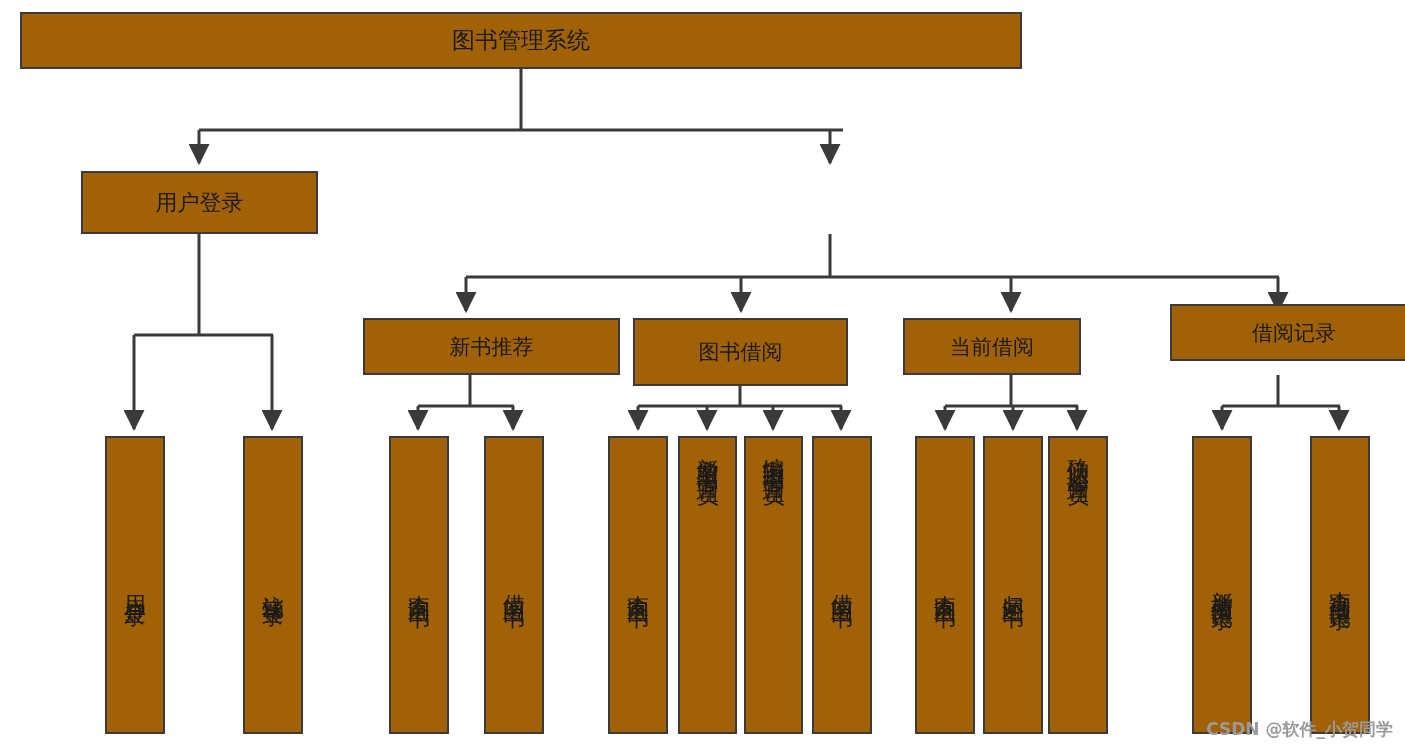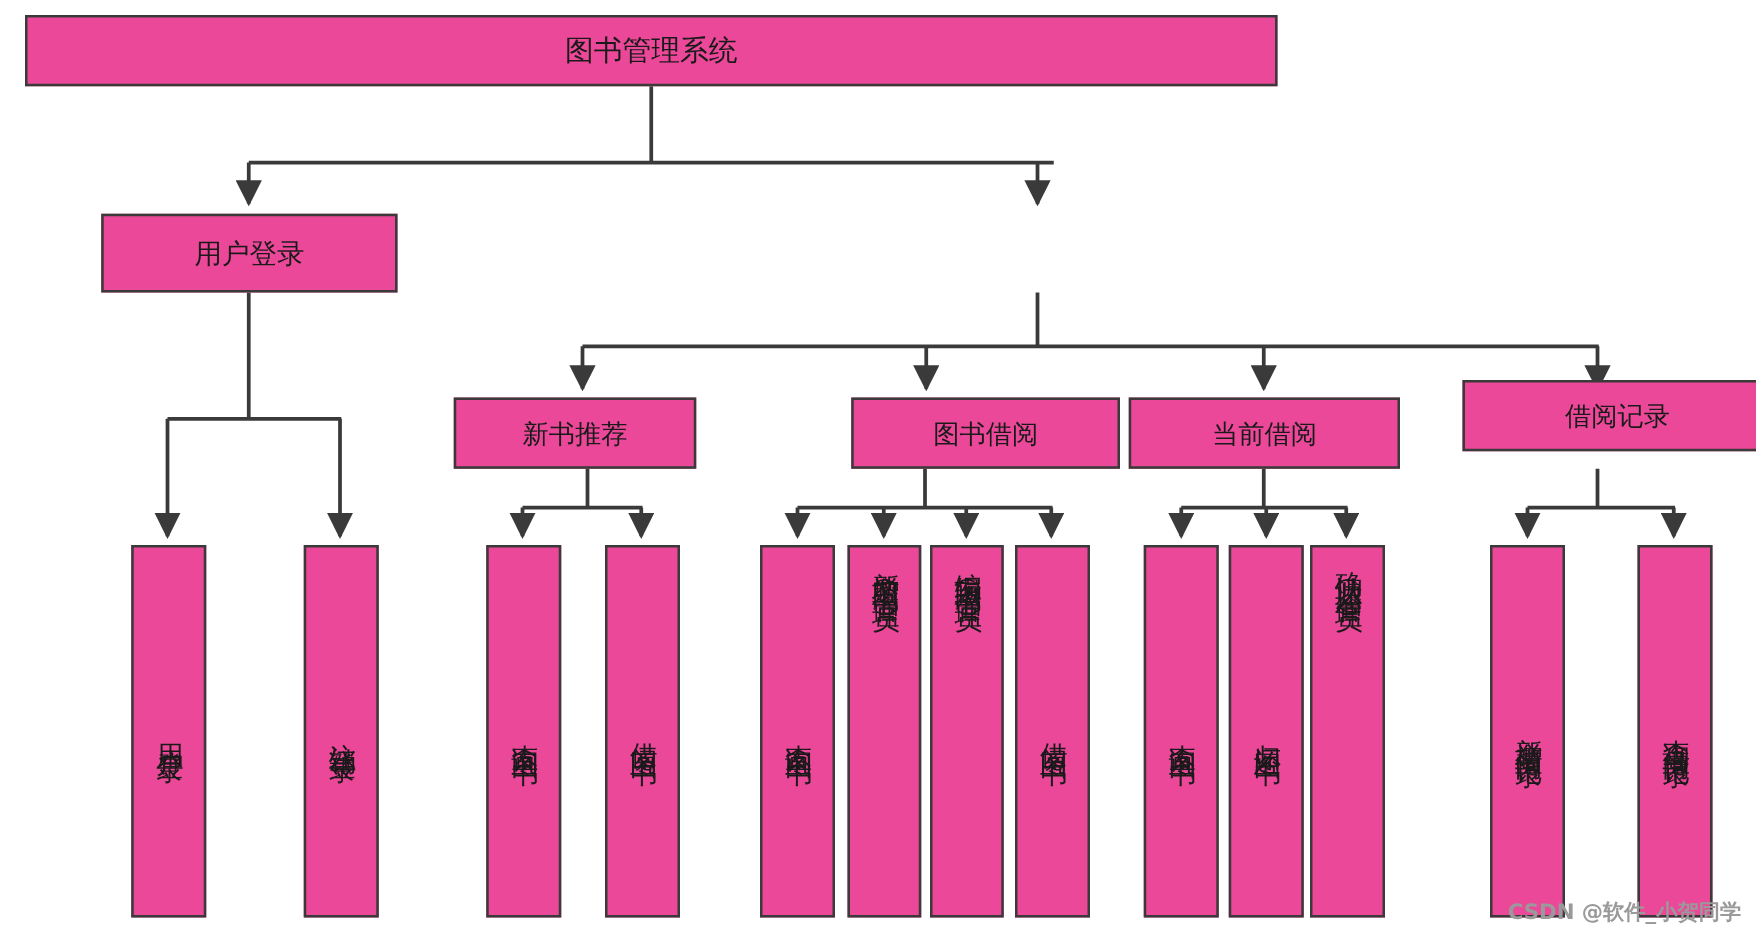--- a/index.html
+++ b/index.html
@@ -21,21 +21,21 @@
     position: absolute;
     left: 0;
     top: 0;
     width: 1405px;
     height: 747px;
   }
   .node {
     position: absolute;
     box-sizing: border-box;
     border: 2px solid #3a3a3a;
-    background: #ec4899;
+    background: #a16207;
     display: flex;
     align-items: center;
     justify-content: center;
     color: #1a1a1a;
     z-index: 2;
   }
   .node.root {
     font-size: 23px;
   }
   .node.level1 {
@@ -134,27 +134,27 @@
   </svg>
 
   <div class="node root" style="left:20px; top:12px; width:1002px; height:57px;">
     <span>图书管理系统</span>
   </div>
 
   <div class="node level1" style="left:81px; top:171px; width:237px; height:63px;">
     <span>用户登录</span>
   </div>
 
-  <div class="node level2" style="left:363px; top:318px; width:194px; height:57px;">
+  <div class="node level2" style="left:363px; top:318px; width:257px; height:57px;">
     <span>新书推荐</span>
   </div>
-  <div class="node level2" style="left:633px; top:318px; width:215px; height:57px;margin-left:48px;">
+  <div class="node level2" style="left:633px; top:318px; width:215px; height:68px;">
     <span>图书借阅</span>
   </div>
-  <div class="node level2" style="left:903px; top:318px; width:217px; height:57px;">
+  <div class="node level2" style="left:903px; top:318px; width:178px; height:57px;">
     <span>当前借阅</span>
   </div>
   <div class="node level2" style="left:1170px; top:304px; width:248px; height:57px;">
     <span>借阅记录</span>
   </div>
 
   <div class="node leaf" style="left:105px; top:436px; width:60px; height:298px;">
     <span class="leaf-inner">
         <span class="vtext">用户登录</span>
       </span>

